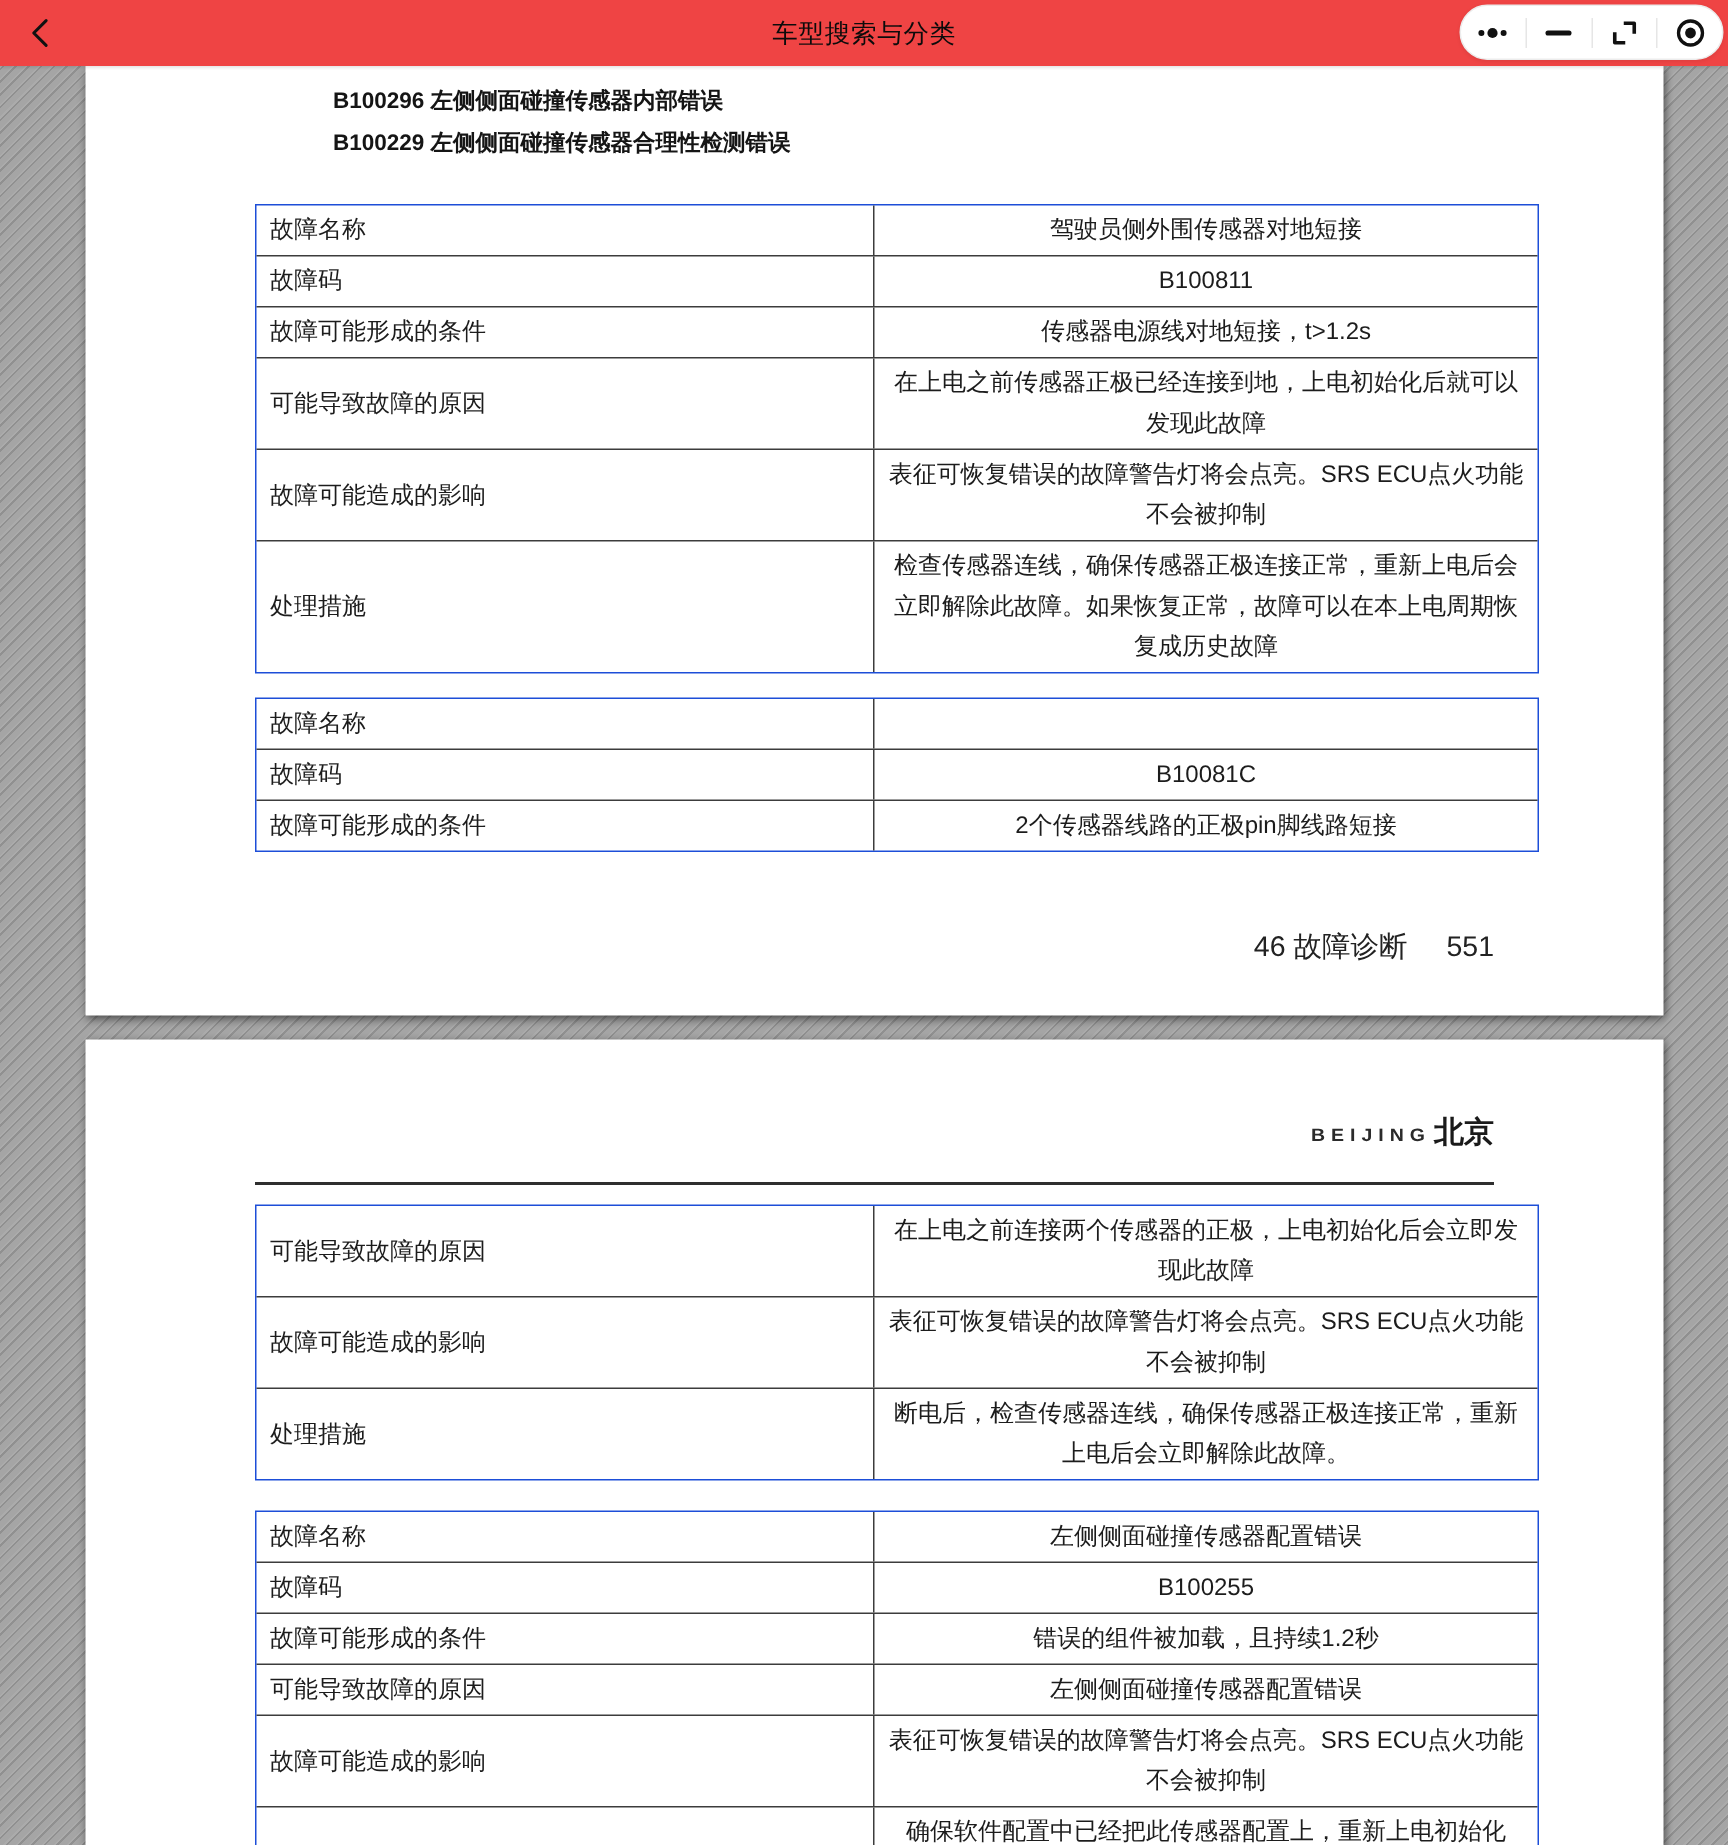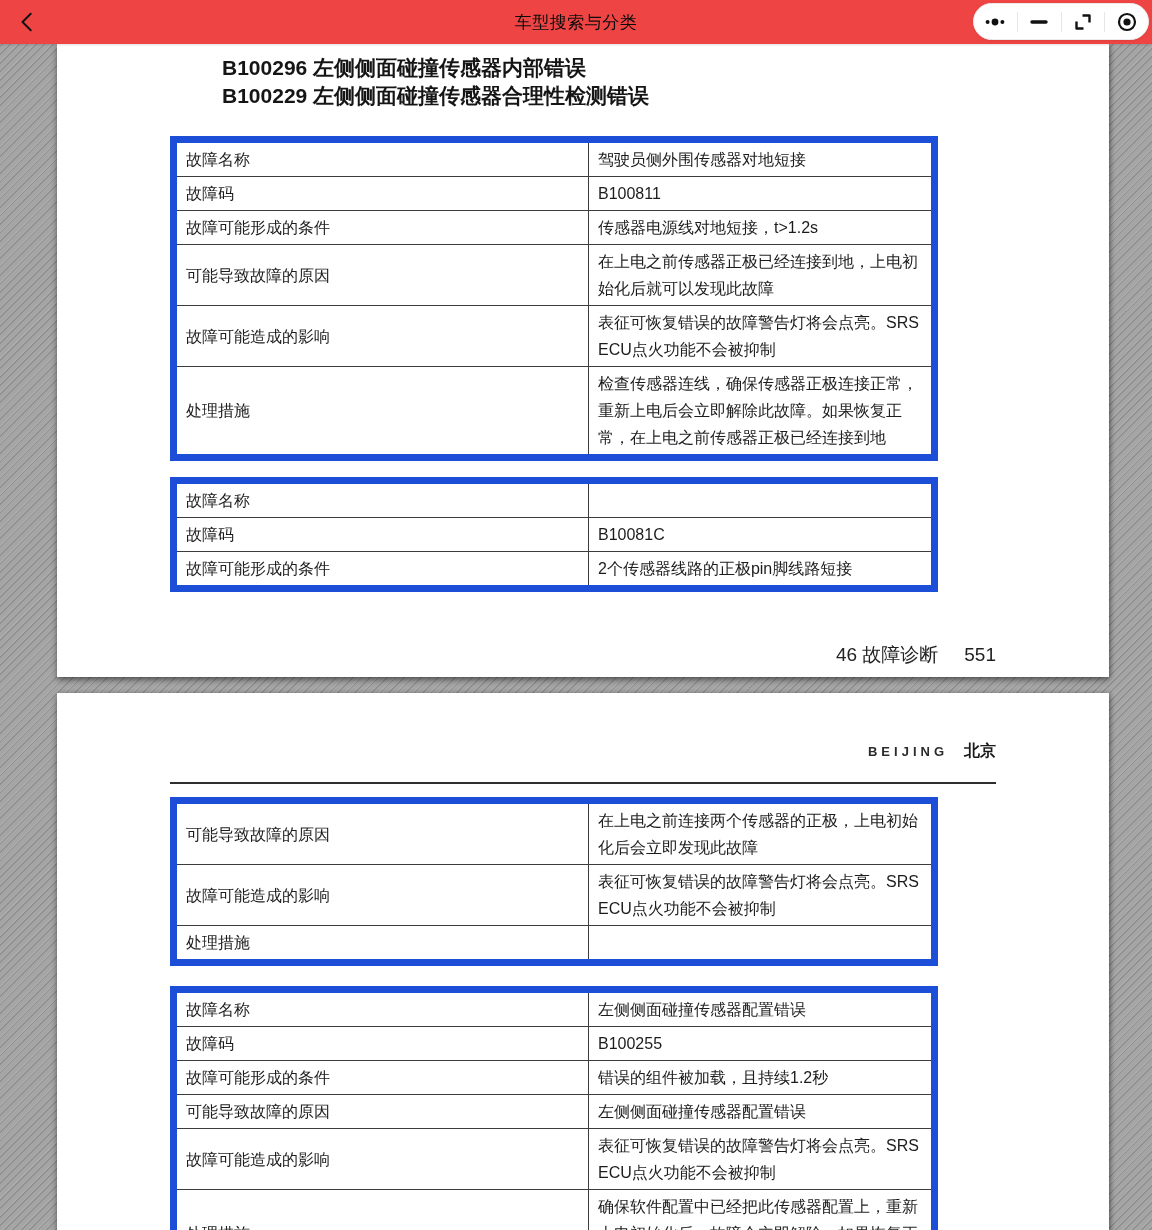--- a/index.html
+++ b/index.html
@@ -29,42 +29,42 @@
       overflow:hidden; }
 
   .pdf-page { position:absolute; left:57px; width:1052px; background:#ffffff;
               box-shadow:0 3px 6px rgba(0,0,0,0.45), 2px 0 4px rgba(0,0,0,0.18); }
   .page-1 { top:0px;  height:633px; }
   .page-2 { top:649px; height:600px; }
   .page-inner { padding:0 113px; }
 
   
   .dtc-headings { padding-top:10px; padding-left:52px; }
-  .dtc-heading { font-size:21px; font-weight:bold; color:#151515; line-height:28px; }
-
-  .ptable { border:7px solid #1d4ed8; width:768px; }
+  .dtc-heading { font-size:15px; font-weight:bold; color:#151515; line-height:28px; }
+
+  .ptable { border:1px solid #1d4ed8; width:856px;text-align:center; }
   .trow { display:flex; align-items:center; border-bottom:1px solid #3c3c3c; min-height:33px; }
   .trow:last-child { border-bottom:none; }
   .tcell { font-size:16px; line-height:27px; color:#1c1c1c; padding:3px 9px; }
   .tlabel { width:412px; align-self:stretch; border-right:1px solid #3c3c3c;
             display:flex; align-items:center; }
   .tvalue { flex:1; }
 
   .tbl-1 { margin-top:26px; }
   .tbl-gap { margin-top:16px; }
 
   .page-footer { margin-top:50px; width:826px; text-align:right;
                  font-size:19px; color:#222; }
   .page-footer .pf-num { margin-left:26px;margin-top:20px; }
 
   
   .brand-row { margin-top:48px; width:826px; text-align:right; white-space:nowrap; }
   .brand-latin { font-size:13px; font-weight:bold; letter-spacing:4px; color:#2b2b2b;
                  display:inline-block; transform:scaleY(0.92); }
-  .brand-cn { font-size:16px; font-weight:bold; color:#1a1a1a; margin-left:16px; }
+  .brand-cn { font-size:20px; font-weight:bold; color:#1a1a1a; margin-left:2px; }
   .brand-rule { margin-top:20px; width:826px; height:0; border-top:2.5px solid #2e2e2e; }
   .tbl-p2 { margin-top:13px; }
 </style>
 </head>
 <body>
 
 <div class="navbar">
   <div class="nav-back">
     <svg width="22" height="22" viewBox="0 0 24 24">
       <polyline points="15,3 6,12 15,21" fill="none" stroke="#111" stroke-width="2.2" stroke-linecap="round" stroke-linejoin="round"></polyline>
@@ -126,21 +126,21 @@
           <div class="trow">
             <div class="tcell tlabel">可能导致故障的原因</div>
             <div class="tcell tvalue">在上电之前传感器正极已经连接到地，上电初始化后就可以发现此故障</div>
           </div>
           <div class="trow">
             <div class="tcell tlabel">故障可能造成的影响</div>
             <div class="tcell tvalue">表征可恢复错误的故障警告灯将会点亮。SRS ECU点火功能不会被抑制</div>
           </div>
           <div class="trow">
             <div class="tcell tlabel">处理措施</div>
-            <div class="tcell tvalue">检查传感器连线，确保传感器正极连接正常，重新上电后会立即解除此故障。如果恢复正常，在上电之前传感器正极已经连接到地</div>
+            <div class="tcell tvalue">检查传感器连线，确保传感器正极连接正常，重新上电后会立即解除此故障。如果恢复正常，故障可以在本上电周期恢复成历史故障</div>
           </div>
         </div>
       <div class="ptable tbl-gap">
           <div class="trow">
             <div class="tcell tlabel">故障名称</div>
           </div>
           <div class="trow">
             <div class="tcell tlabel">故障码</div>
             <div class="tcell tvalue">B10081C</div>
           </div>
@@ -165,20 +165,21 @@
           <div class="trow">
             <div class="tcell tlabel">可能导致故障的原因</div>
             <div class="tcell tvalue">在上电之前连接两个传感器的正极，上电初始化后会立即发现此故障</div>
           </div>
           <div class="trow">
             <div class="tcell tlabel">故障可能造成的影响</div>
             <div class="tcell tvalue">表征可恢复错误的故障警告灯将会点亮。SRS ECU点火功能不会被抑制</div>
           </div>
           <div class="trow">
             <div class="tcell tlabel">处理措施</div>
+            <div class="tcell tvalue">断电后，检查传感器连线，确保传感器正极连接正常，重新上电后会立即解除此故障。</div>
           </div>
         </div>
       <div class="ptable" style="margin-top:20px">
           <div class="trow">
             <div class="tcell tlabel">故障名称</div>
             <div class="tcell tvalue">左侧侧面碰撞传感器配置错误</div>
           </div>
           <div class="trow">
             <div class="tcell tlabel">故障码</div>
             <div class="tcell tvalue">B100255</div>

